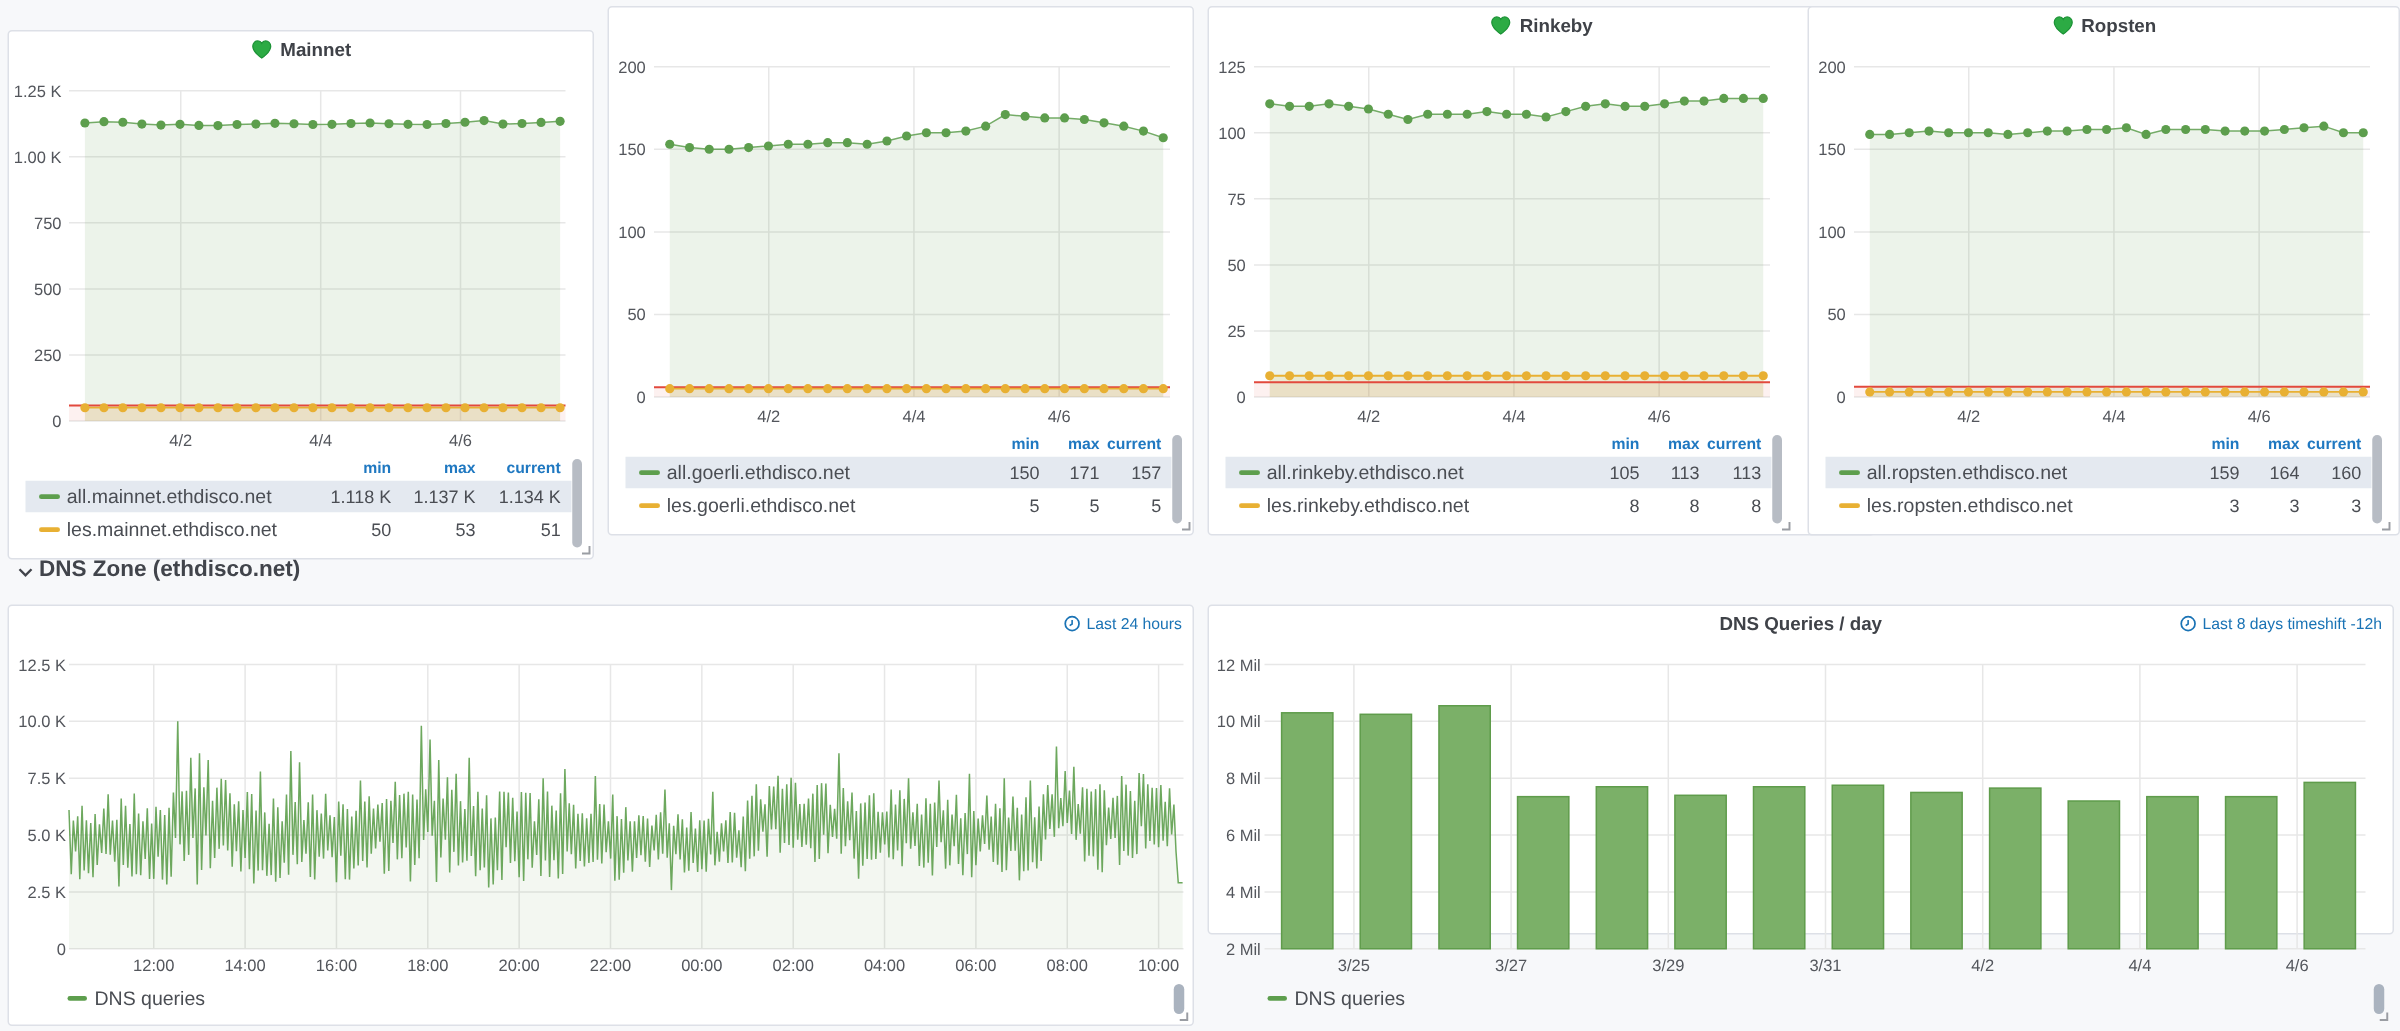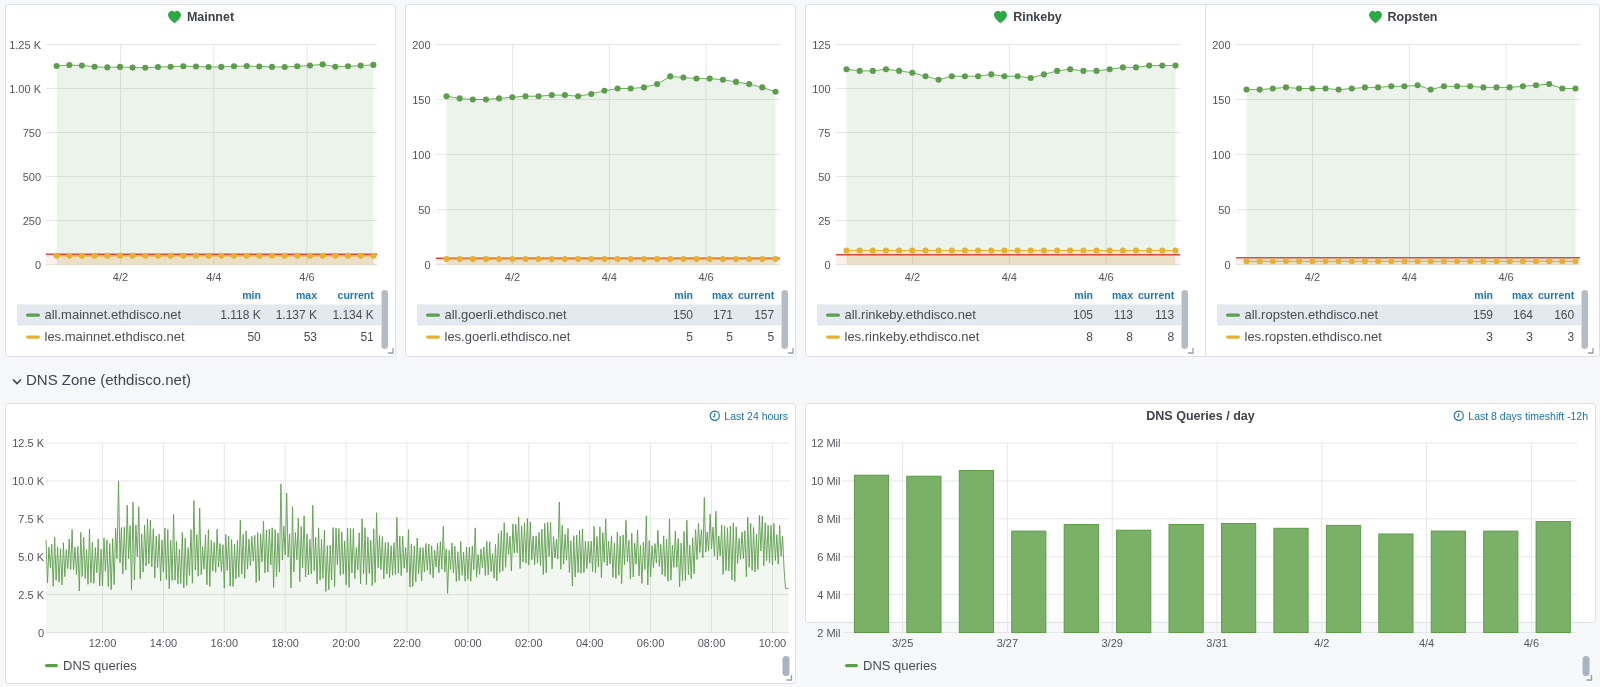--- a/index.html
+++ b/index.html
@@ -1,23 +1,23 @@
 <!DOCTYPE html>
 <html><head><meta charset="utf-8"><style>
 * { margin:0; padding:0; box-sizing:border-box; }
 html,body { width:1600px; height:687px; background:#f7f8fa; font-family:"Liberation Sans", sans-serif; overflow:hidden; }
 .panel { position:absolute; background:#fff; border:1px solid #dde0e7; border-radius:3px; }
 .ptitle { position:absolute; left:0; top:3px; width:100%; height:18px; display:flex; align-items:center;
   justify-content:center; font-size:12.5px; font-weight:600; color:#3f4248; letter-spacing:0; }
 .trange { position:absolute; top:6px; right:7px; display:flex; align-items:center; font-size:10.5px;
   font-weight:500; color:#1a73b5; }
-.rowhead { position:absolute; left:26px; top:371px; font-size:15px; font-weight:400; color:#41444b; }
+.rowhead { position:absolute; left:26px; top:371px; font-size:15px; font-weight:700; color:#41444b; }
 svg text { font-family:"Liberation Sans", sans-serif; }
 </style></head><body>
-<div class="panel" style="left:5px;top:4px;width:391px;height:353px">
+<div class="panel" style="left:5px;top:20px;width:391px;height:353px">
     <div class="ptitle">
       <svg width="15" height="14" viewBox="0 0 16 15" style="margin-right:5px">
         <path d="M8 13.6 C8 13.6 1.6 9.4 1.6 5.1 C1.6 2.8 3.4 1.4 5.2 1.4 C6.5 1.4 7.5 2.1 8 3.1 C8.5 2.1 9.5 1.4 10.8 1.4 C12.6 1.4 14.4 2.8 14.4 5.1 C14.4 9.4 8 13.6 8 13.6 Z" fill="#2cab44" stroke="#1d9337" stroke-width="0.9"></path>
       </svg>
       <span>Mainnet</span>
     </div>
     <svg width="389" height="351" viewBox="0 0 389 351" style="position:absolute;left:0;top:0">
       <line x1="40.0" y1="259.6" x2="371.0" y2="259.6" stroke="#e7e7e7" stroke-width="1"></line>
       <text x="35.0" y="263.6" font-size="11" fill="#53565c" text-anchor="end" font-weight="normal">0</text>
       <line x1="40.0" y1="215.6" x2="371.0" y2="215.6" stroke="#e7e7e7" stroke-width="1"></line>

